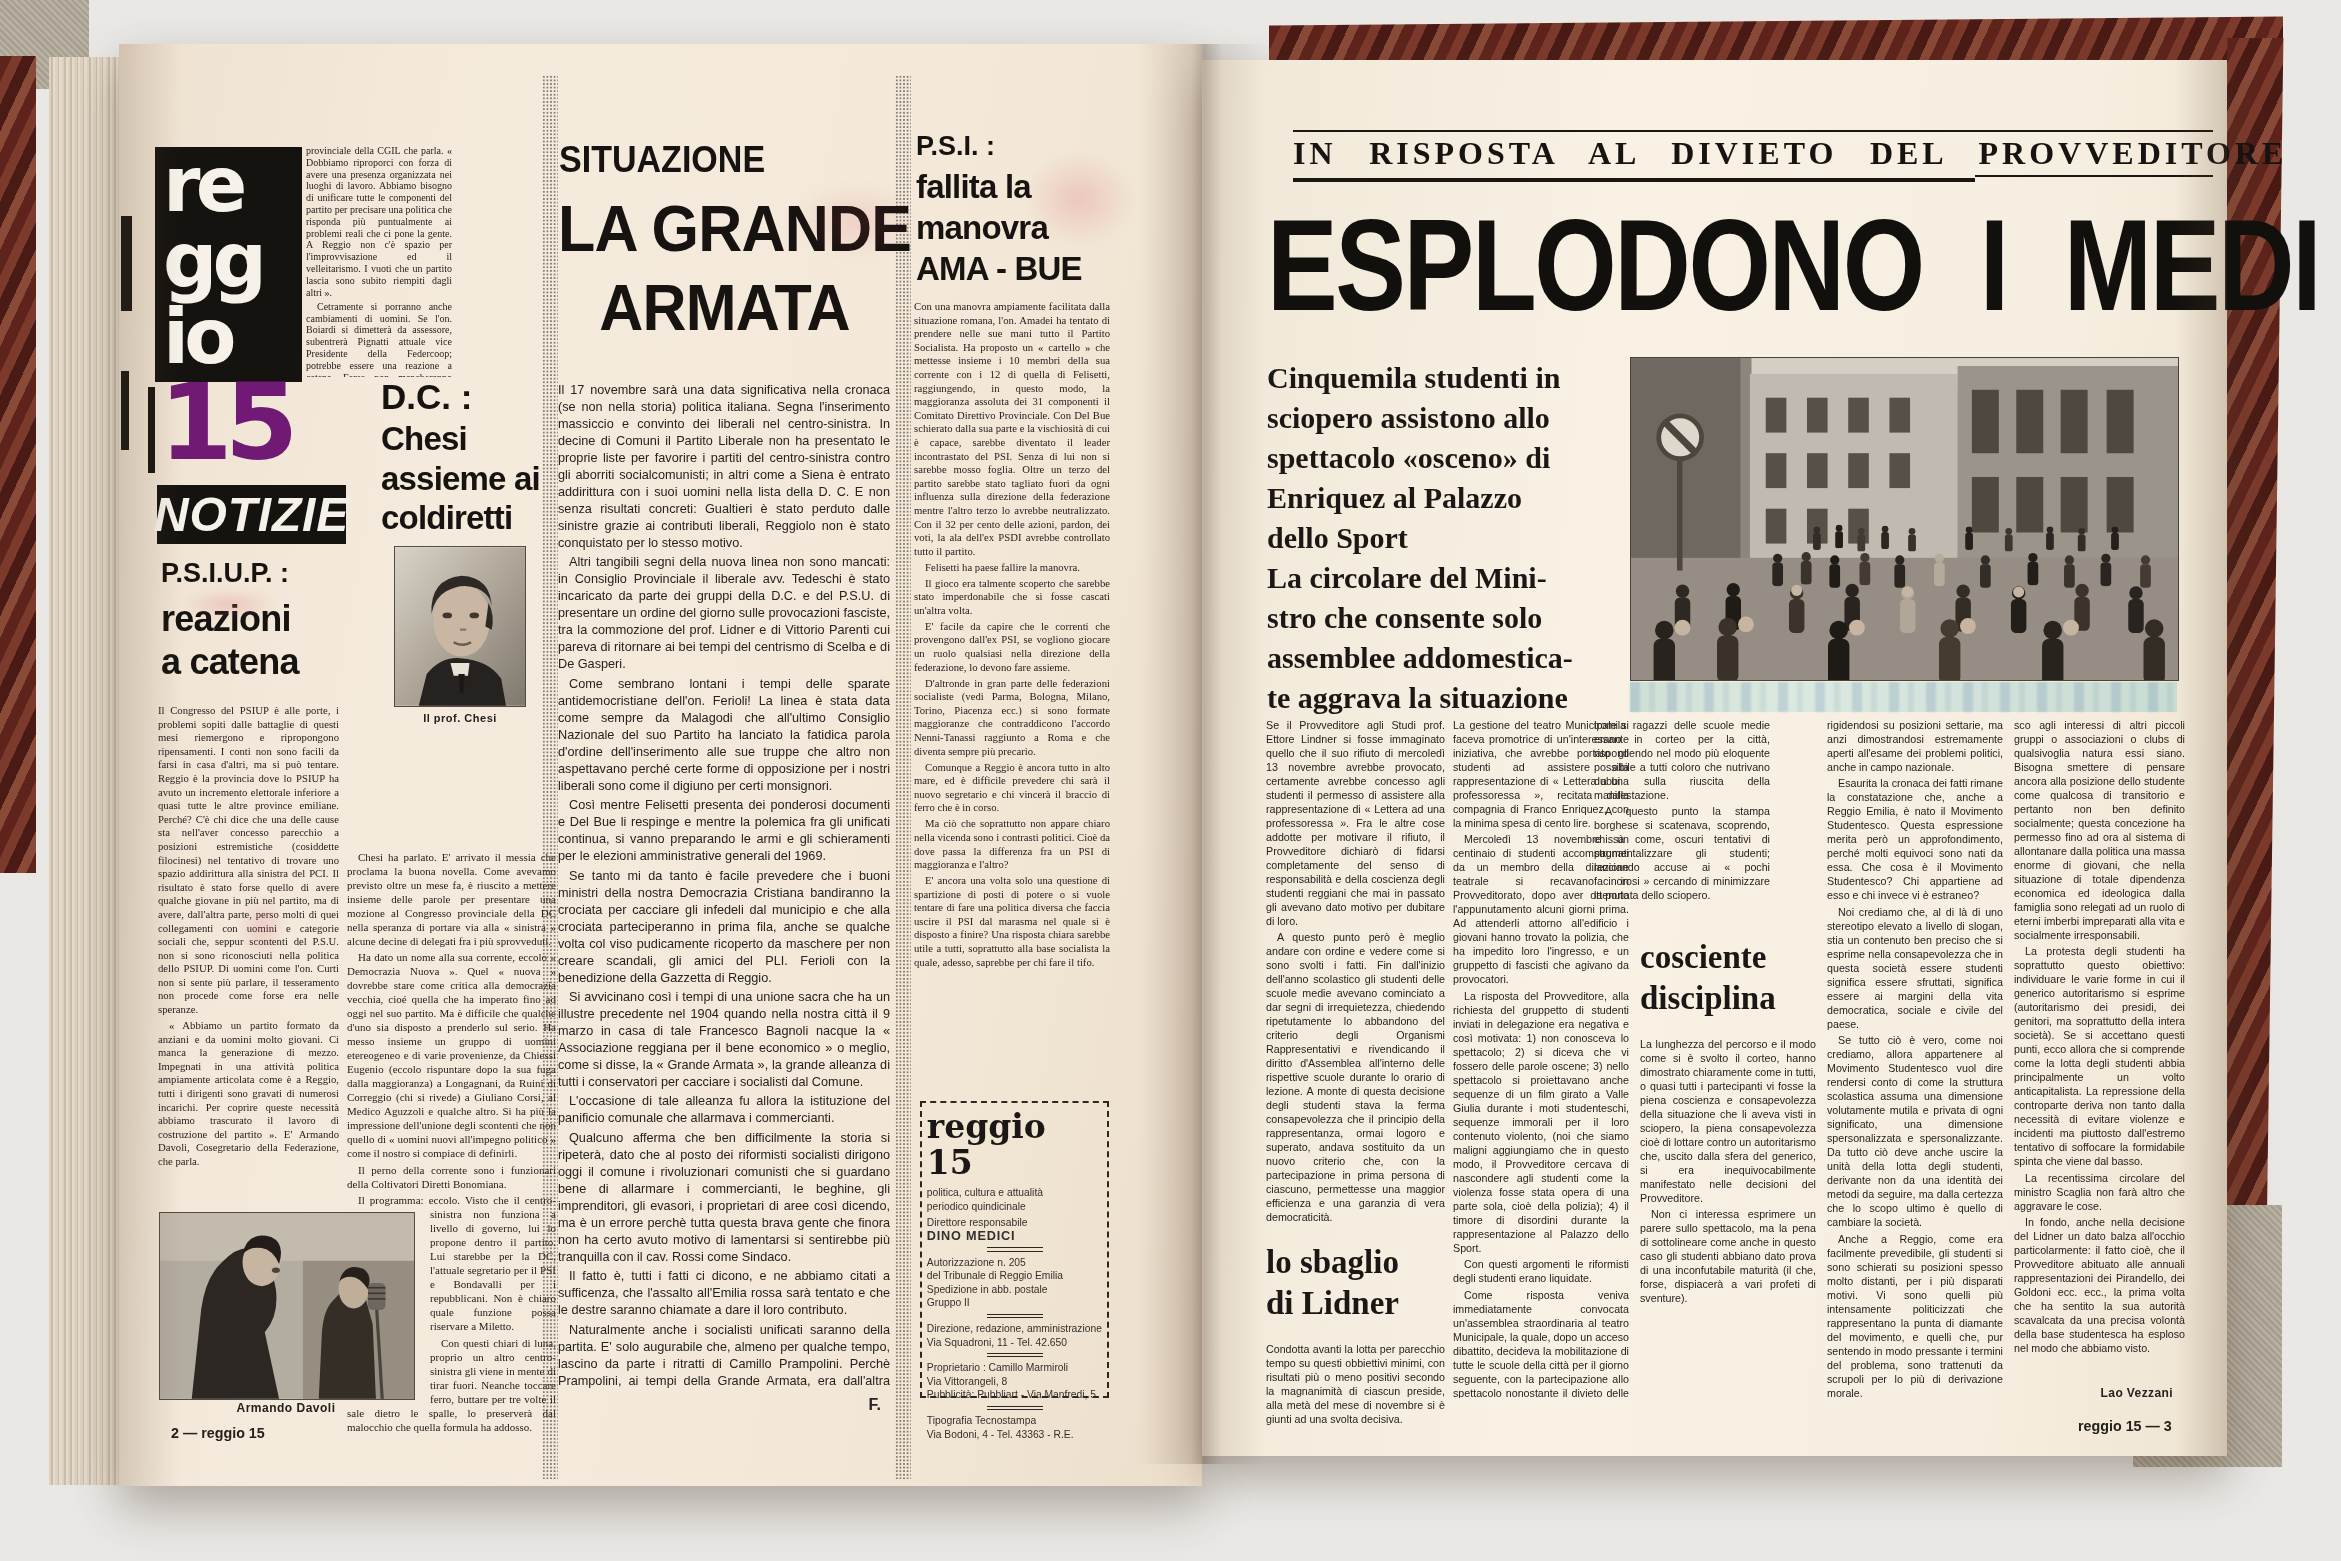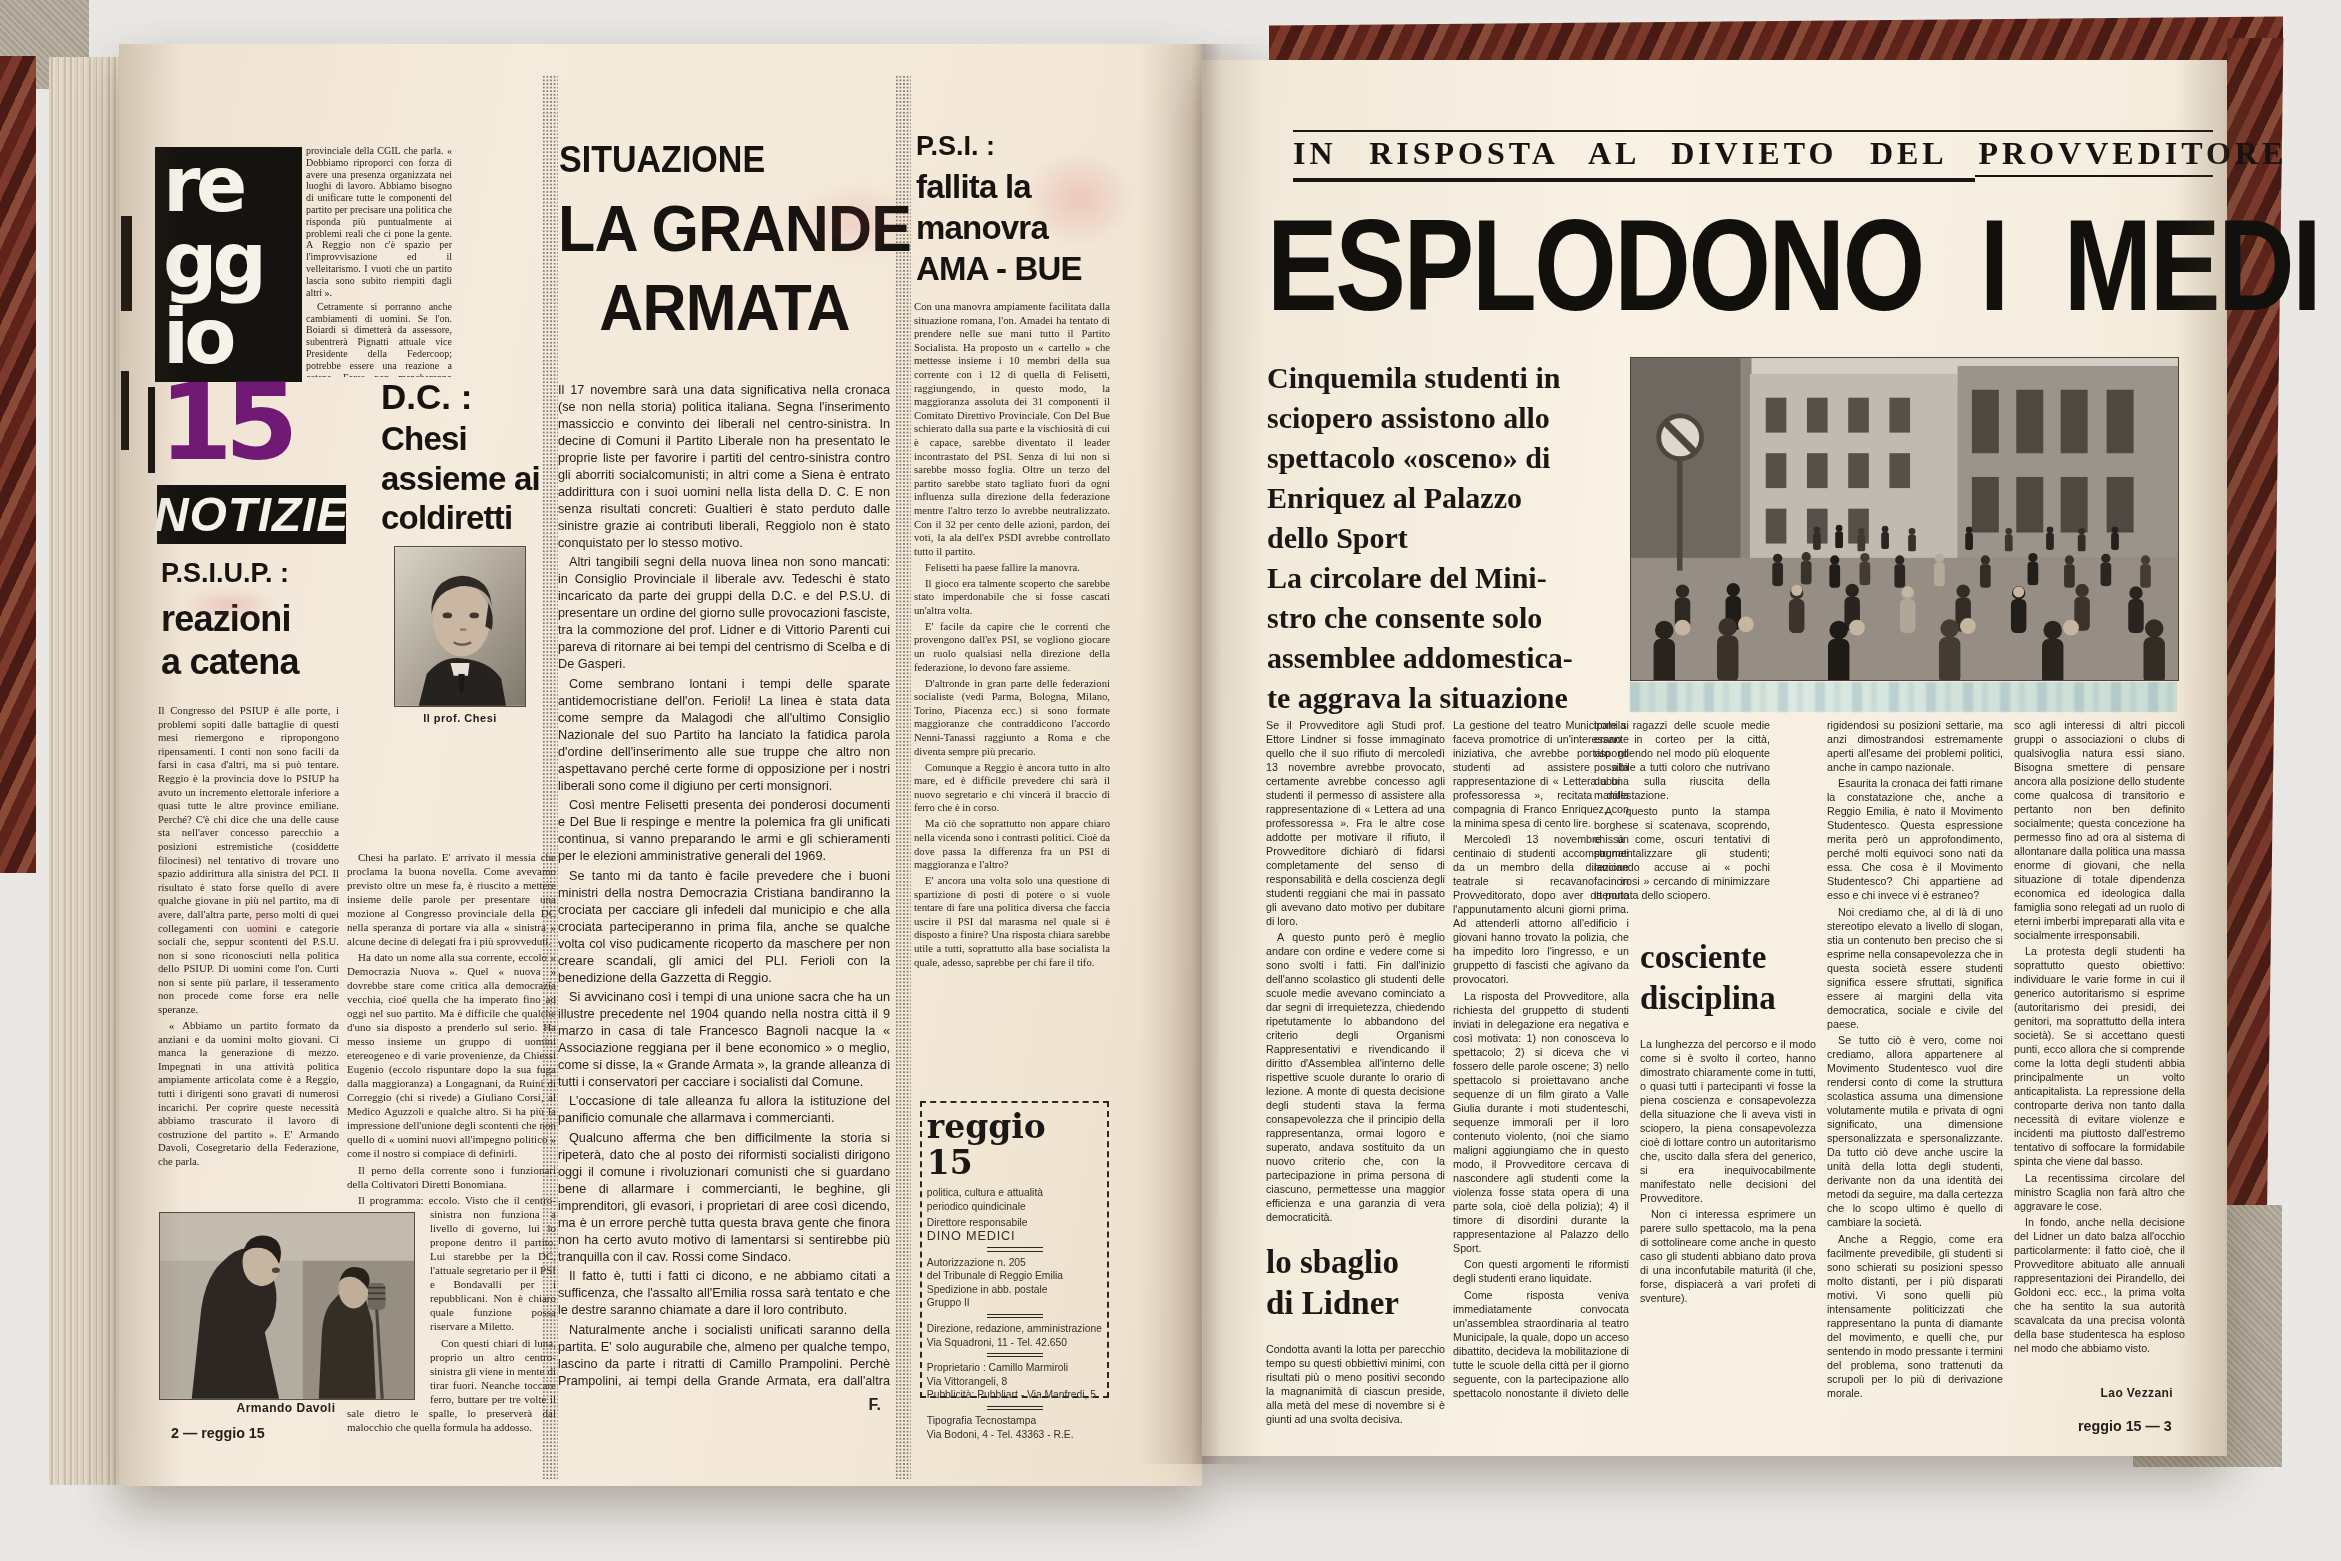--- a/index.html
+++ b/index.html
@@ -172,21 +172,21 @@
     <p>Comunque a Reggio è ancora tutto in alto mare, ed è difficile prevedere chi sarà il nuovo segretario e chi vincerà il braccio di ferro che è in corso.</p>
     <p>Ma ciò che soprattutto non appare chiaro nella vicenda sono i contrasti politici. Cioè da dove passa la differenza fra un PSI di maggioranza e l'altro?</p>
     <p>E' ancora una volta solo una questione di spartizione di posti di potere o si vuole tentare di fare una politica diversa che faccia uscire il PSI dal marasma nel quale si è disposto a finire? Una risposta chiara sarebbe utile a tutti, soprattutto alla base socialista la quale, adesso, saprebbe per chi fare il tifo.</p>
   </div>
 
   <div class="abs" style="left:920px;top:1101px;width:189px;height:297px;border:2.8px dashed #2b2723;padding:6.3px 4.8px;box-sizing:border-box;text-align:left;font-size:10.3px;line-height:13.5px;color:#33302b;">
     <div style="font-family:'DejaVu Serif','Liberation Serif',serif;font-weight:bold;font-size:33px;line-height:36px;color:#1b1714;margin-bottom:4.8px;">reggio 15</div>
     <div>politica, cultura e attualità</div>
     <div>periodico quindicinale</div>
     <div style="margin-top:3.2px;">Direttore responsabile</div>
-    <div style="font-weight:400;font-size:12.7px;letter-spacing:0.8px;">DINO MEDICI</div>
+    <div style="font-weight:700;font-size:12.7px;letter-spacing:0.8px;">DINO MEDICI</div>
     <div style="width:56px;height:2.4px;margin:4px auto;border-top:1.2px solid #2b2723;border-bottom:1.2px solid #2b2723;"></div>
     <div>Autorizzazione n. 205</div>
     <div>del Tribunale di Reggio Emilia</div>
     <div>Spedizione in abb. postale</div>
     <div>Gruppo II</div>
     <div style="width:56px;height:2.4px;margin:4px auto;border-top:1.2px solid #2b2723;border-bottom:1.2px solid #2b2723;"></div>
     <div>Direzione, redazione, amministrazione</div>
     <div>Via Squadroni, 11 - Tel. 42.650</div>
     <div style="width:56px;height:2.4px;margin:4px auto;border-top:1.2px solid #2b2723;border-bottom:1.2px solid #2b2723;"></div>
     <div>Proprietario : Camillo Marmiroli</div>

